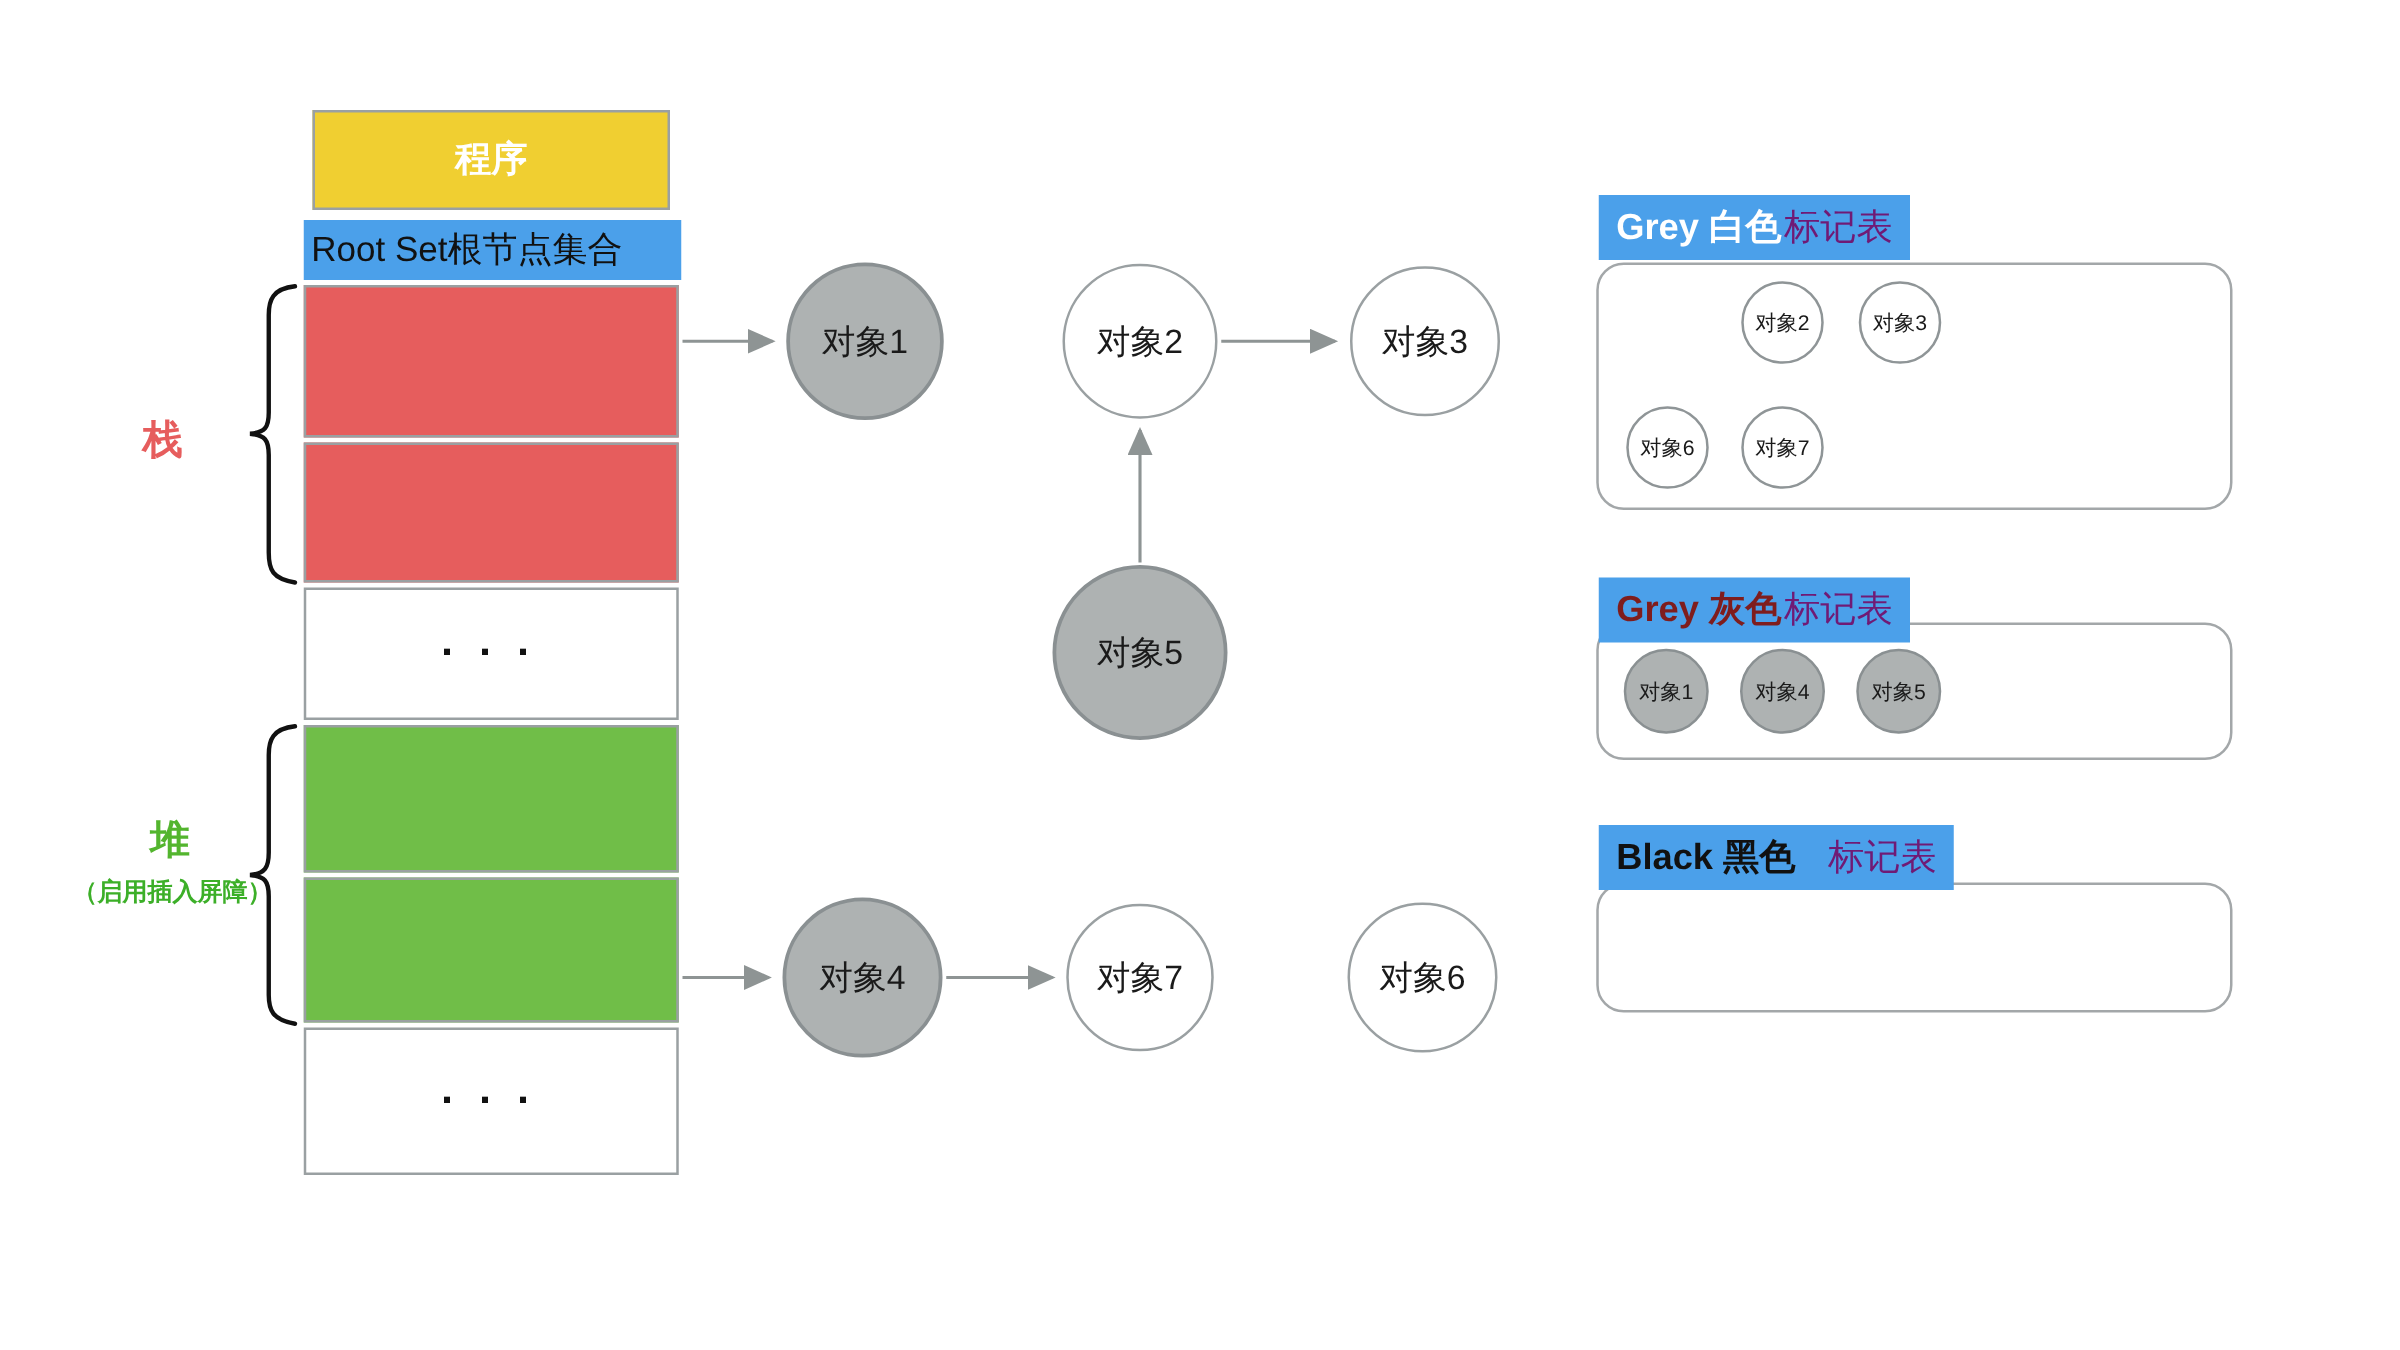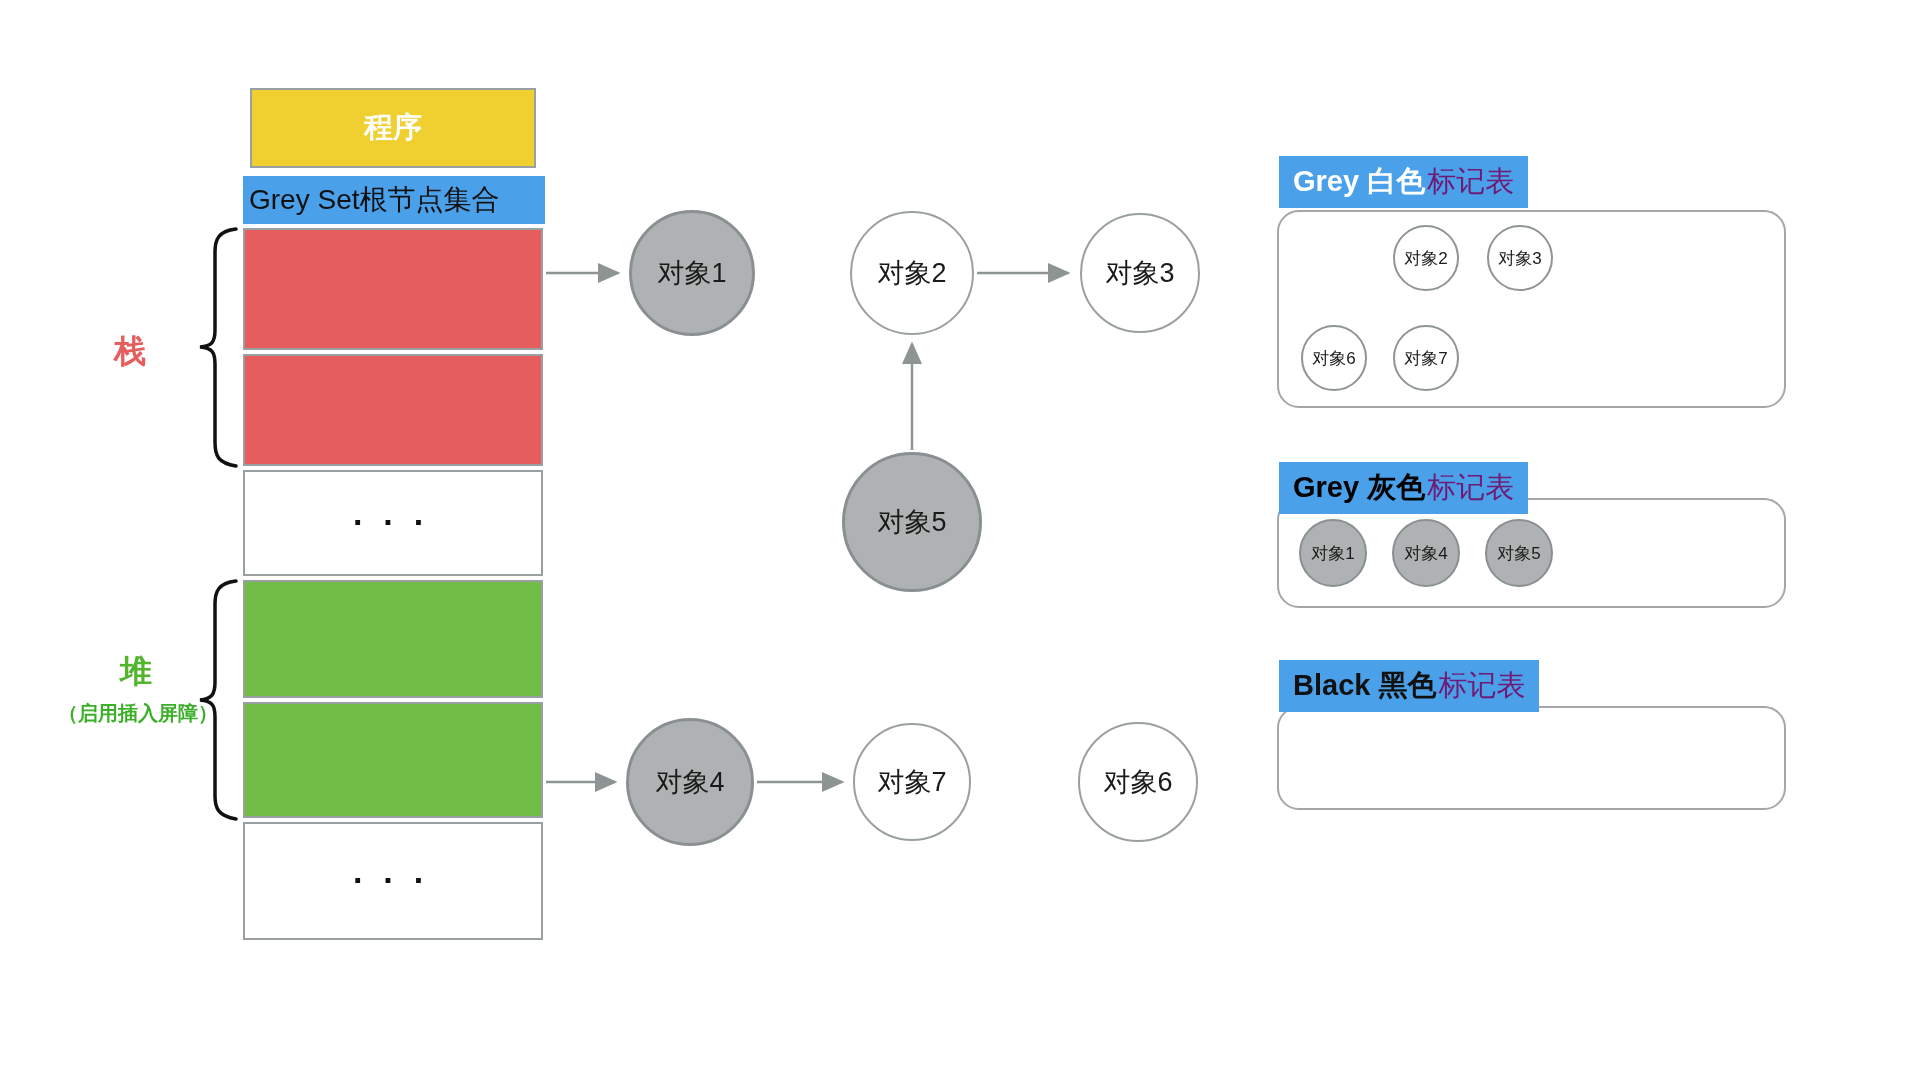--- a/index.html
+++ b/index.html
@@ -32,21 +32,21 @@
   
   .node{position:absolute;border-radius:50%;display:flex;align-items:center;
         justify-content:center;font-size:27px;color:#1a1a1a;box-sizing:border-box;background:#fff;}
   .node.grey{background:#aeb2b2;border:3px solid #8a9092;}
   .node.white{background:#fff;border:2px solid #9aa0a2;}
   
   .tbl-header{position:absolute;display:inline-flex;align-items:center;
               background:#4ba0ea;padding:6px 14px;font-size:29px;white-space:nowrap;z-index:3;}
   .hdr-en{font-weight:bold;margin-right:2px;}
   .hdr-en.w{color:#fff;}
-  .hdr-en.g{color:#000000;}
+  .hdr-en.g{color:#7f1d1d;}
   .hdr-en.b{color:#111;}
   .hdr-cn{color:#701a75;font-weight:400;}
   .tbl-rect{position:absolute;border:2px solid #a3a7a9;border-radius:22px;background:#fff;z-index:1;}
   .mini{position:absolute;border-radius:50%;display:flex;align-items:center;
         justify-content:center;font-size:17px;color:#1a1a1a;box-sizing:border-box;z-index:2;}
   .mini.white{background:#fff;border:2px solid #8f9597;}
   .mini.grey{background:#aeb2b2;border:2px solid #8a9092;}
   
   .caption{position:absolute;left:612px;top:944px;width:722px;height:134px;background:#4ba0ea;
            display:flex;flex-direction:column;align-items:center;justify-content:center;
@@ -73,21 +73,21 @@
     <line x1="977" y1="273" x2="1068" y2="273" stroke="#8e9494" stroke-width="2.5" marker-end="url(#ah)"></line>
     <line x1="912" y1="450" x2="912" y2="344" stroke="#8e9494" stroke-width="2.5" marker-end="url(#ah)"></line>
     <line x1="546" y1="782" x2="615" y2="782" stroke="#8e9494" stroke-width="2.5" marker-end="url(#ah)"></line>
     <line x1="757" y1="782" x2="842" y2="782" stroke="#8e9494" stroke-width="2.5" marker-end="url(#ah)"></line>
   </svg>
 
   <div class="block program bordered">
     <span>程序</span>
   </div>
   <div class="block rootset">
-    <span>Grey Set根节点集合</span>
+    <span>Root Set根节点集合</span>
   </div>
   <div class="block red1 bordered"></div>
   <div class="block red2 bordered"></div>
   <div class="block white1 bordered dots-block">
     <span class="dots">...</span>
   </div>
   <div class="block green1 bordered"></div>
   <div class="block green2 bordered"></div>
   <div class="block white2 bordered dots-block">
     <span class="dots">...</span>
@@ -145,20 +145,20 @@
   <div class="mini grey" style="left:1299px;top:519px;width:68px;height:68px;">
       <span>对象1</span>
     </div>
   <div class="mini grey" style="left:1392px;top:519px;width:68px;height:68px;">
       <span>对象4</span>
     </div>
   <div class="mini grey" style="left:1485px;top:519px;width:68px;height:68px;">
       <span>对象5</span>
     </div>
 
-  <div class="tbl-header" style="left:1279px;top:660px;">
+  <div class="tbl-header" style="left:1279px;top:660px;gap:24px;">
     <span class="hdr-en b">Black 黑色</span>
       <span class="hdr-cn">标记表</span>
   </div>
   <div class="tbl-rect" style="left:1277px;top:706px;width:505px;height:100px;"></div>
 
 
 </div>
 
 </body></html>

